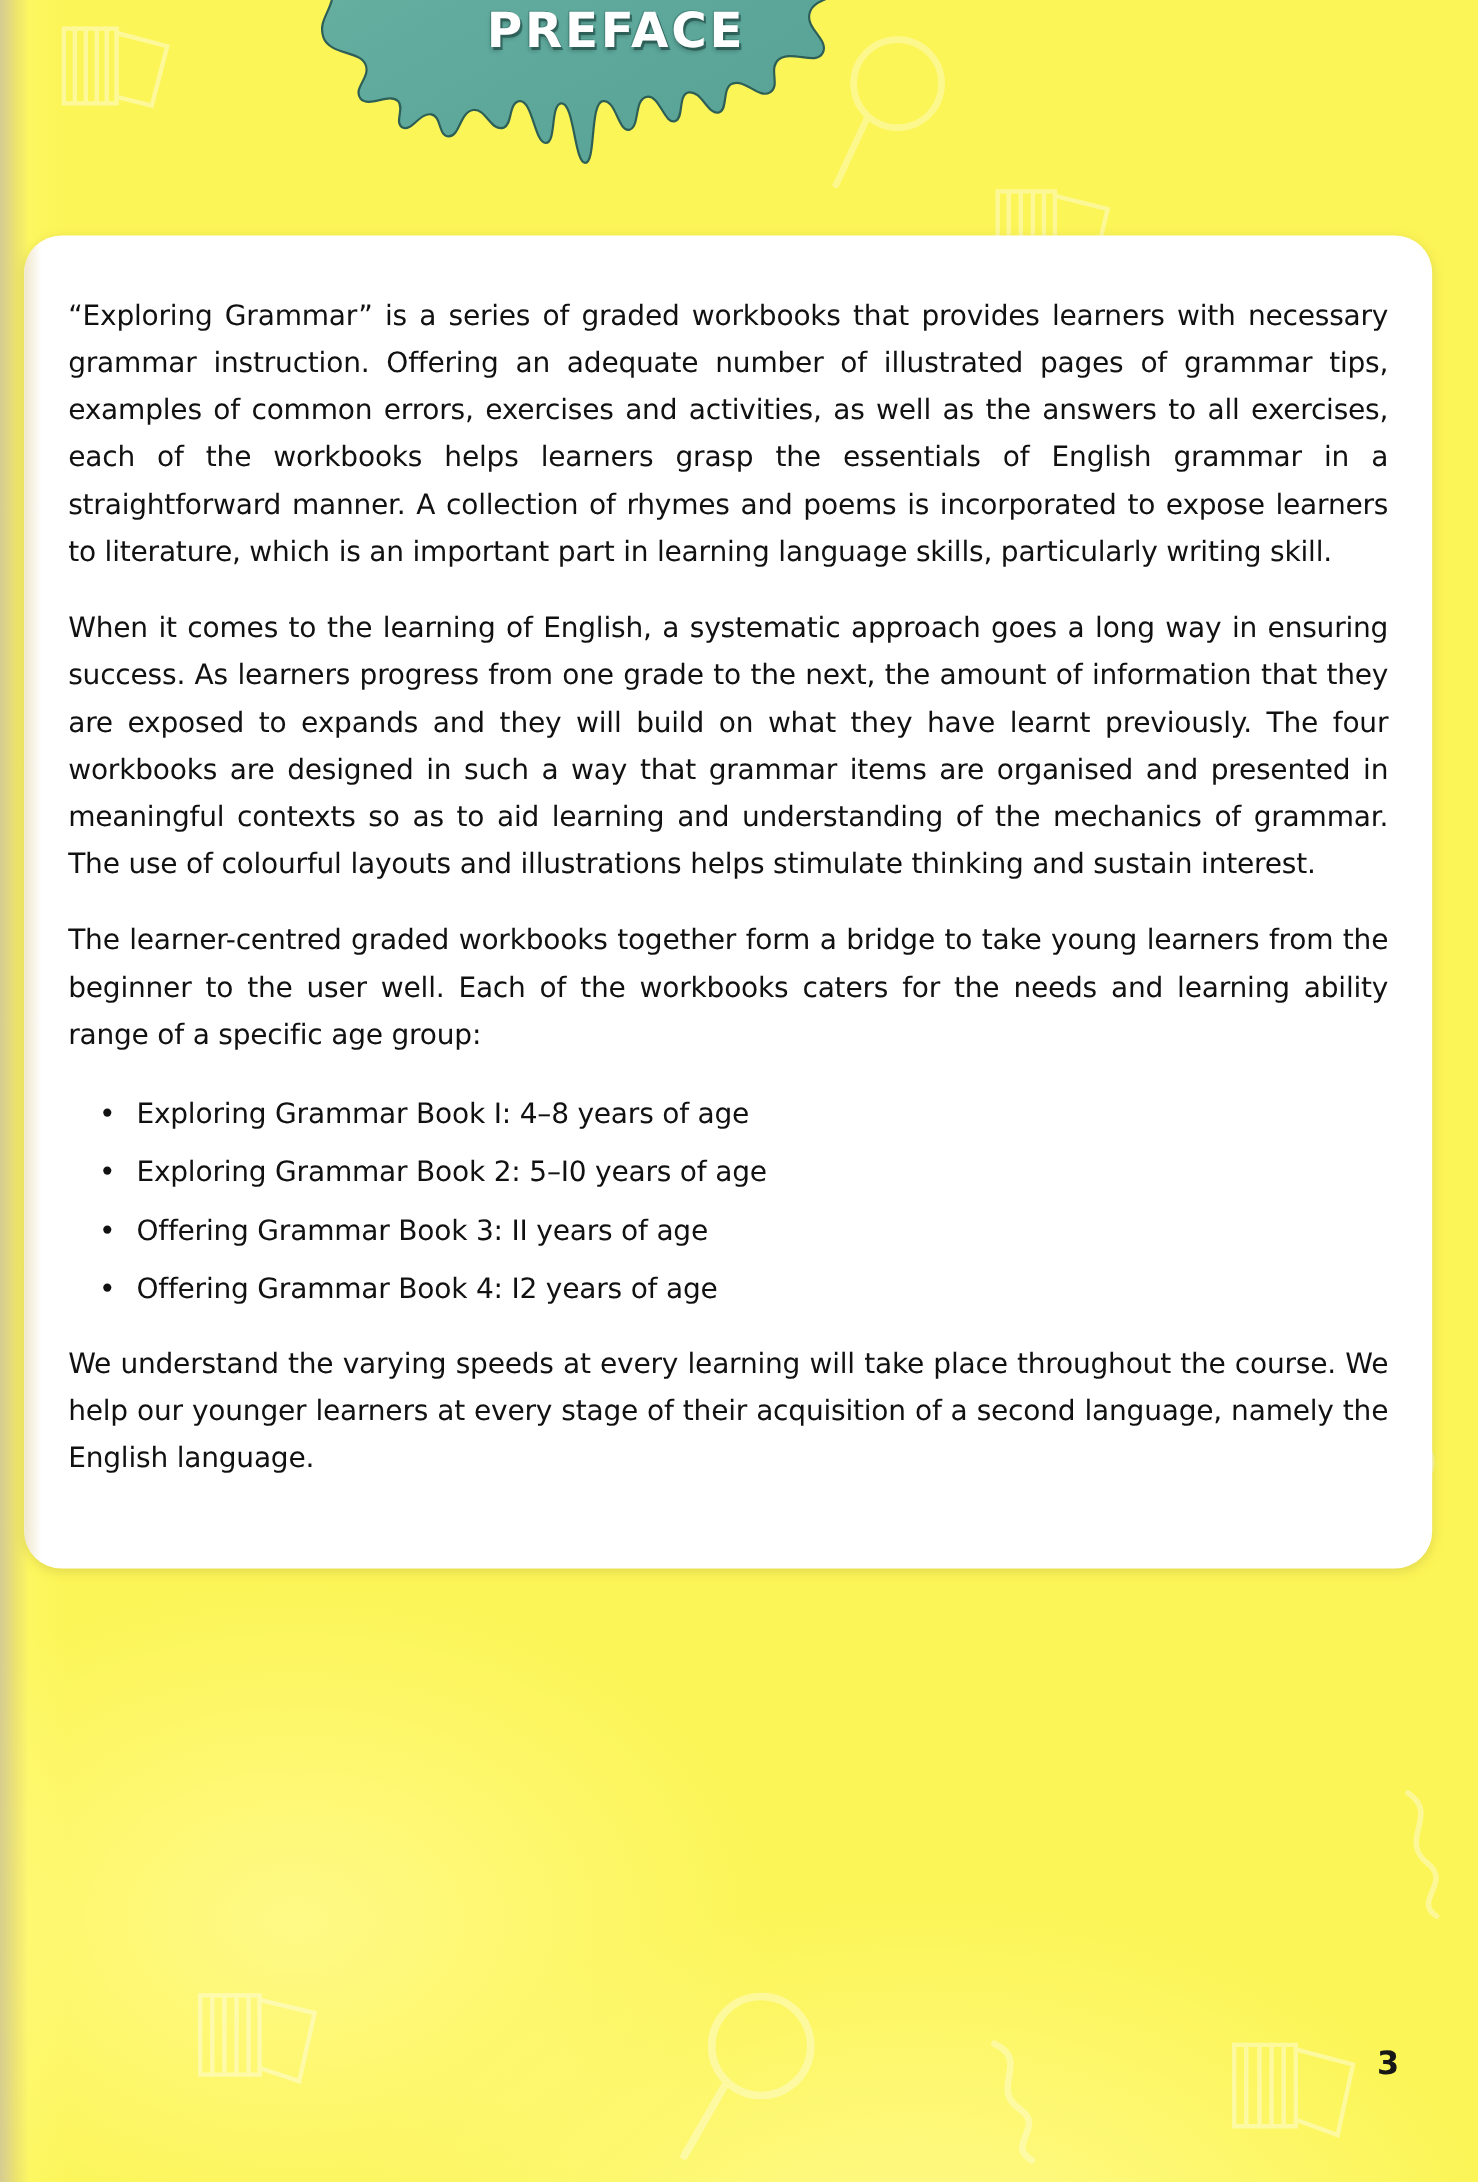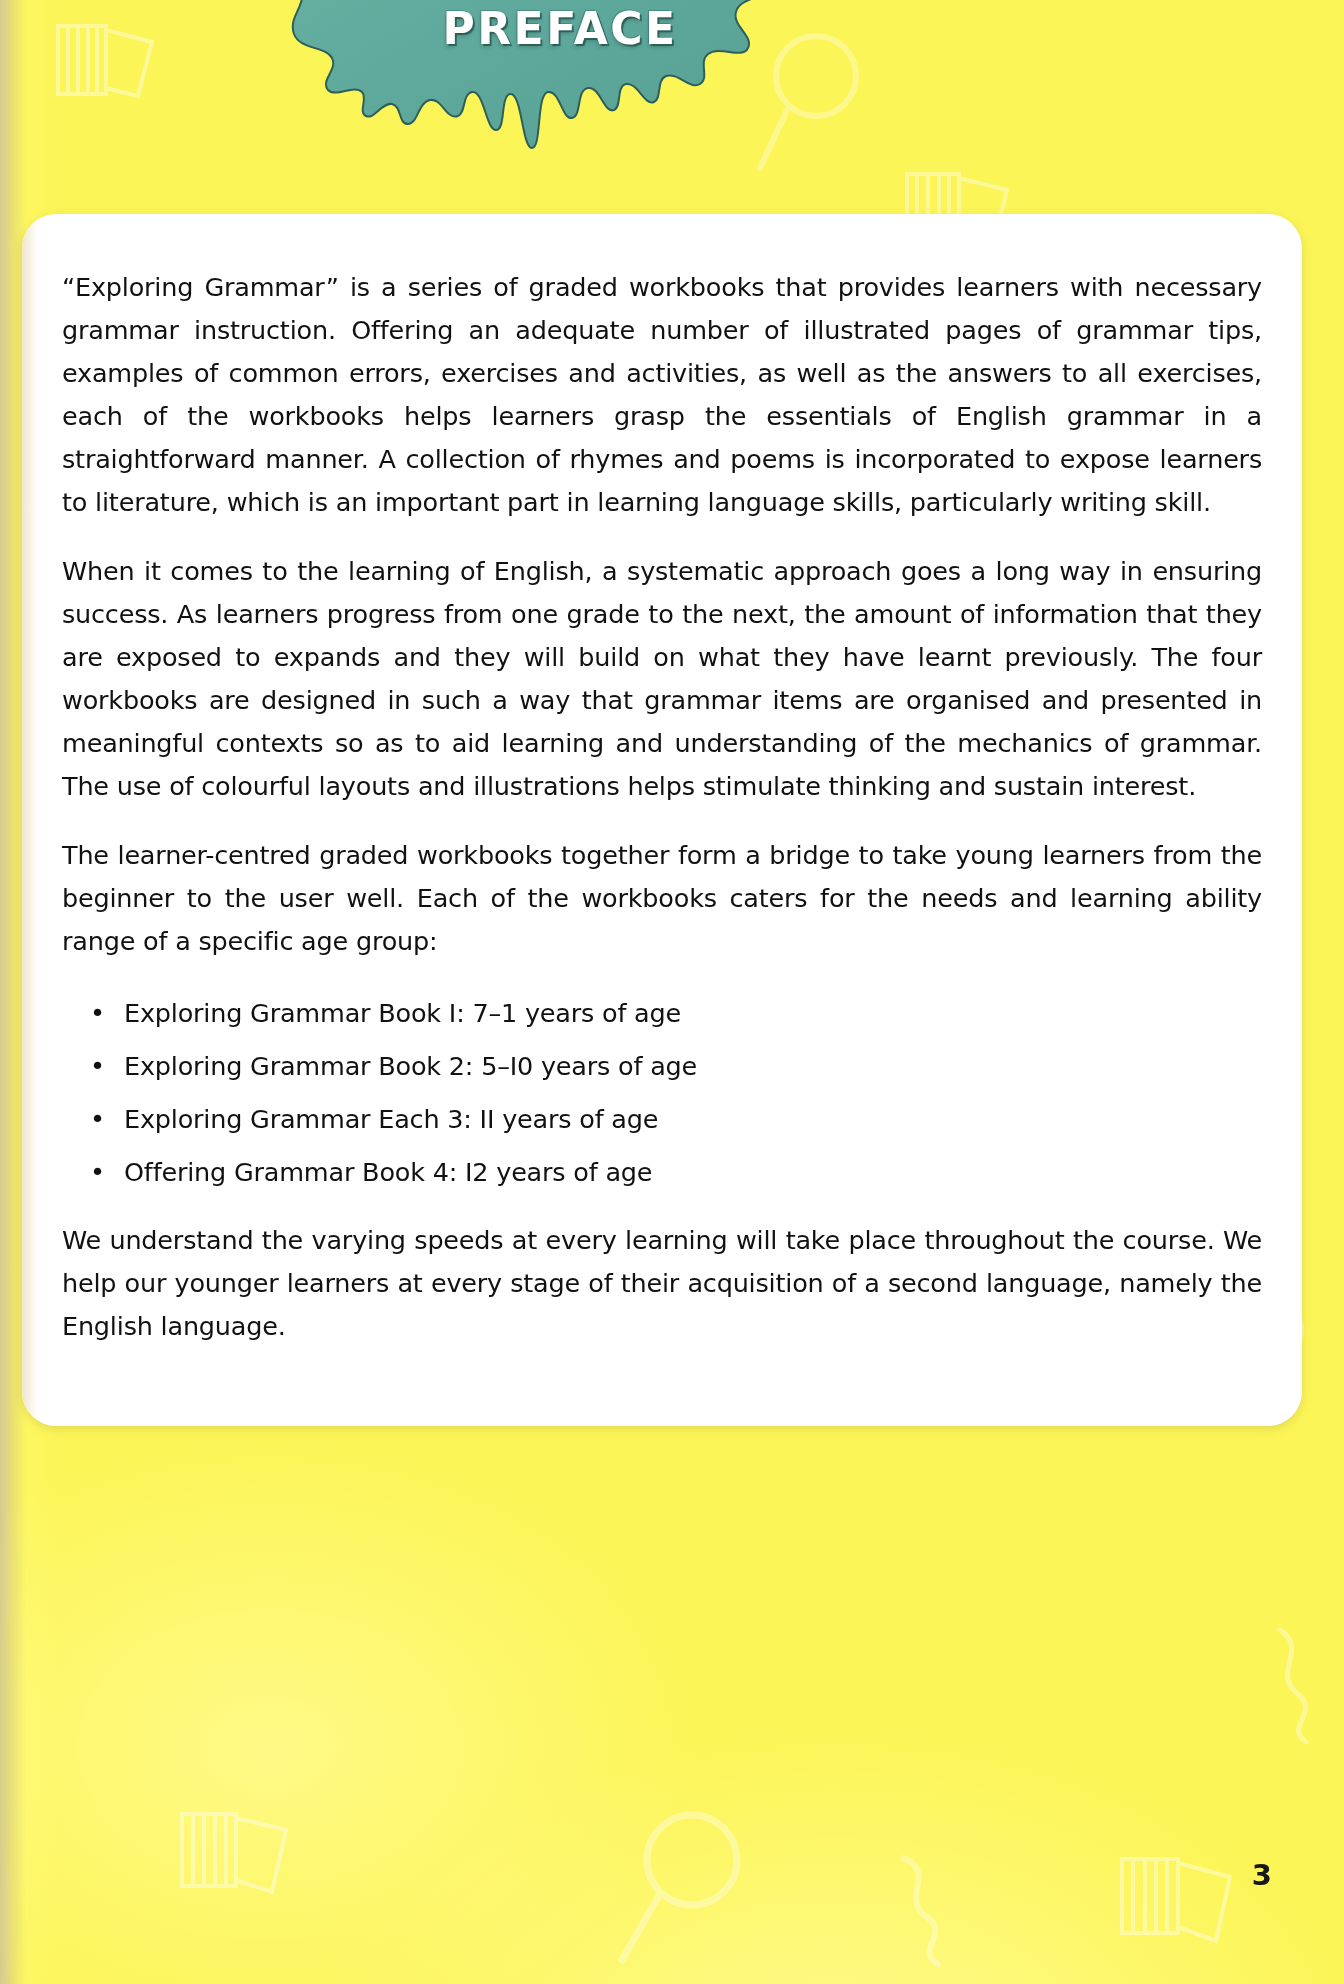--- a/index.html
+++ b/index.html
@@ -262,29 +262,29 @@
   <div id="card">
     <div id="body-text">
 
       <p>“Exploring Grammar” is a series of graded workbooks that provides learners with necessary grammar instruction. Offering an adequate number of illustrated pages of grammar tips, examples of common errors, exercises and activities, as well as the answers to all exercises, each of the workbooks helps learners grasp the essentials of English grammar in a straightforward manner. A collection of rhymes and poems is incorporated to expose learners to literature, which is an important part in learning language skills, particularly writing skill.</p>
       <p>When it comes to the learning of English, a systematic approach goes a long way in ensuring success. As learners progress from one grade to the next, the amount of information that they are exposed to expands and they will build on what they have learnt previously. The four workbooks are designed in such a way that grammar items are organised and presented in meaningful contexts so as to aid learning and understanding of the mechanics of grammar. The use of colourful layouts and illustrations helps stimulate thinking and sustain interest.</p>
       <p>The learner-centred graded workbooks together form a bridge to take young learners from the beginner to the user well. Each of the workbooks caters for the needs and learning ability range of a specific age group:</p>
 
       <ul id="book-list">
         <li>
           <span class="bullet">•</span>
-          <span>Exploring Grammar Book I: 7–1 years of age</span>
+          <span>Exploring Grammar Book I: 4–8 years of age</span>
         </li>
         <li>
           <span class="bullet">•</span>
           <span>Exploring Grammar Book 2: 5–I0 years of age</span>
         </li>
         <li>
           <span class="bullet">•</span>
-          <span>Exploring Grammar Each 3: II years of age</span>
+          <span>Offering Grammar Book 3: II years of age</span>
         </li>
         <li>
           <span class="bullet">•</span>
           <span>Offering Grammar Book 4: I2 years of age</span>
         </li>
       </ul>
 
       <p class="last">We understand the varying speeds at every learning will take place throughout the course. We help our younger learners at every stage of their acquisition of a second language, namely the English language.</p>
     </div>
   </div>

